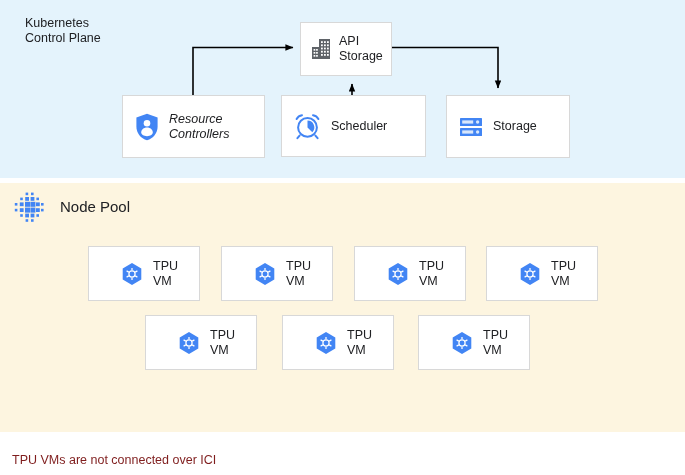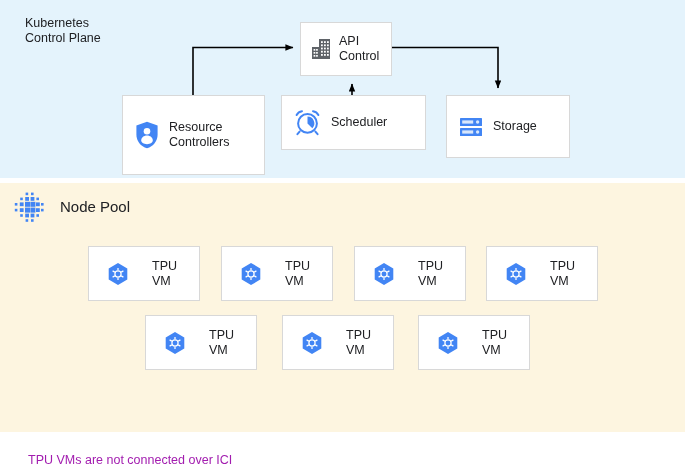--- a/index.html
+++ b/index.html
@@ -84,35 +84,35 @@
     align-items: center;
     justify-content: center;
   }
 
   
   #api-server-card {
     left: 300px; top: 22px; width: 92px; height: 54px;
     gap: 8px; padding: 0 10px;
   }
   #resource-controllers-card {
-    left: 122px; top: 95px; width: 143px; height: 80px;
+    left: 122px; top: 95px; width: 143px; height: 63px; font-style: italic;
   }
   #scheduler-card {
-    left: 281px; top: 95px; width: 145px; height: 55px;
+    left: 281px; top: 95px; width: 145px; height: 62px;
   }
   #storage-card {
     left: 440px; top: 95px; width: 124px; height: 63px; margin-left: 6px;
   }
 
   
   .tpu-card {
     width: 112px;
     height: 55px;
-    gap: 23px;
-    padding: 0 18px;
+    gap: 10px;
+    padding: 0 32px;
     justify-content: space-between;
   }
   .tpu-card .card-label { font-size: 12.5px; }
 
   #tpu-vm-1 { left: 88px;  top: 246px; }
   #tpu-vm-2 { left: 221px; top: 246px; }
   #tpu-vm-3 { left: 354px; top: 246px; }
   #tpu-vm-4 { left: 486px; top: 246px; }
   #tpu-vm-5 { left: 145px; top: 315px; }
   #tpu-vm-6 { left: 282px; top: 315px; }
@@ -122,25 +122,25 @@
   #connectors {
     position: absolute;
     left: 0; top: 0;
     width: 685px; height: 475px;
     pointer-events: none;
   }
 
   
   #caption {
     position: absolute;
-    left: 28px;
+    left: 12px;
     top: 453px;
     font-size: 12.5px;
     line-height: 15px;
-    color: #a21caf;
+    color: #7f1d1d;
   }
 </style>
 </head>
 <body>
 
 <div id="diagram">
 
   <div class="panel" id="control-plane-panel"></div>
 
   <div id="control-plane-title">Kubernetes
@@ -221,21 +221,21 @@
           <rect x="2.6" y="11" width="1.7" height="1.7"></rect>
           <rect x="5.1" y="11" width="1.7" height="1.7"></rect>
           <rect x="2.6" y="14" width="1.7" height="1.7"></rect>
           <rect x="5.1" y="14" width="1.7" height="1.7"></rect>
           <rect x="2.6" y="17" width="1.7" height="1.7"></rect>
           <rect x="5.1" y="17" width="1.7" height="1.7"></rect>
         </g>
       </svg>
     </span>
     <span class="card-label">API
-Control</span>
+Storage</span>
   </div>
 
   <div class="card" id="resource-controllers-card">
     <span class="card-icon">
       <svg width="24" height="28" viewBox="0 0 24 28" aria-hidden="true">
         <path d="M12 0.8 L22.6 4.6 L22.6 13.4 C22.6 20.2 18.2 25.3 12 27.2
                  C5.8 25.3 1.4 20.2 1.4 13.4 L1.4 4.6 Z" fill="#4285f4"></path>
         <circle cx="12" cy="10.2" r="3.3" fill="#ffffff"></circle>
         <path d="M12 14.6 C8.6 14.6 6.2 16.8 6.2 19.6 C6.2 21.4 8.6 23.2 12 23.2
                  C15.4 23.2 17.8 21.4 17.8 19.6 C17.8 16.8 15.4 14.6 12 14.6 Z" fill="#ffffff"></path>

